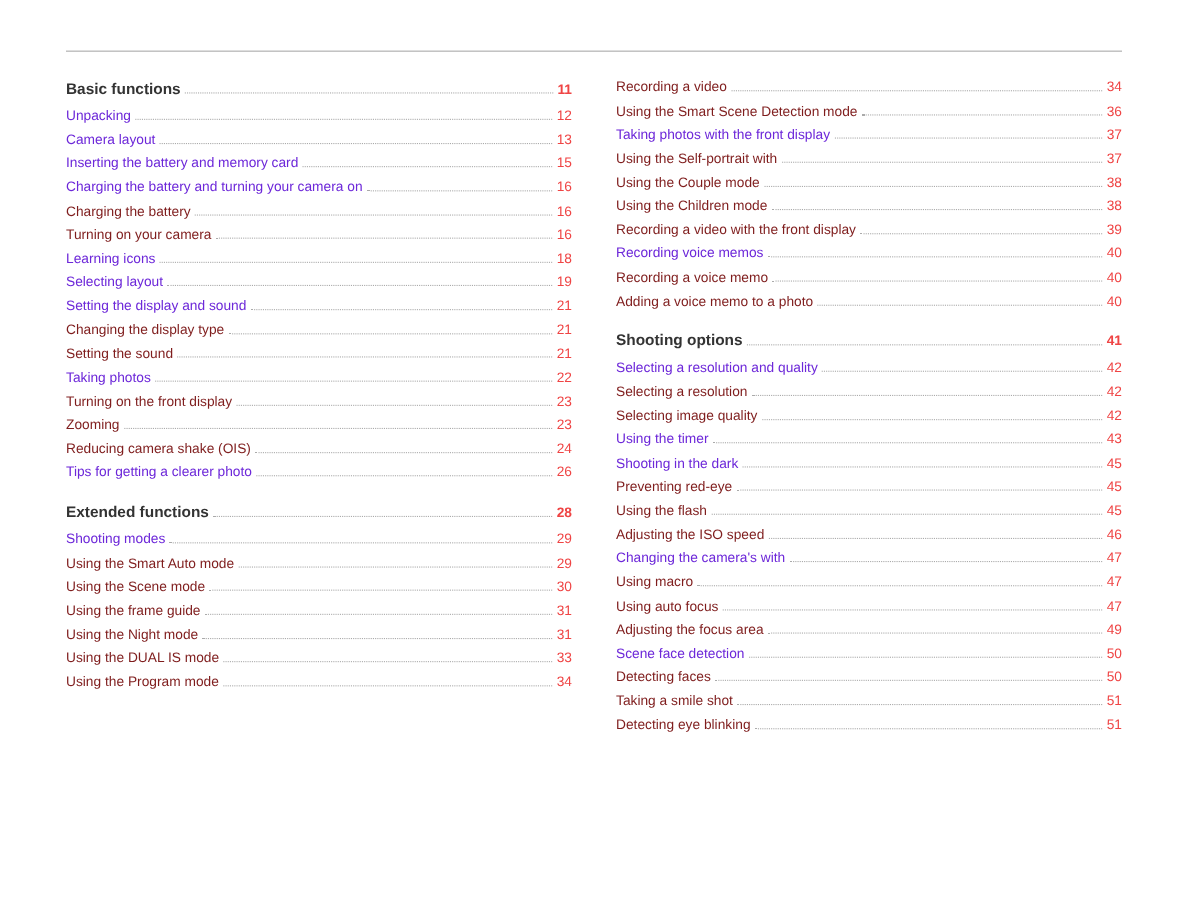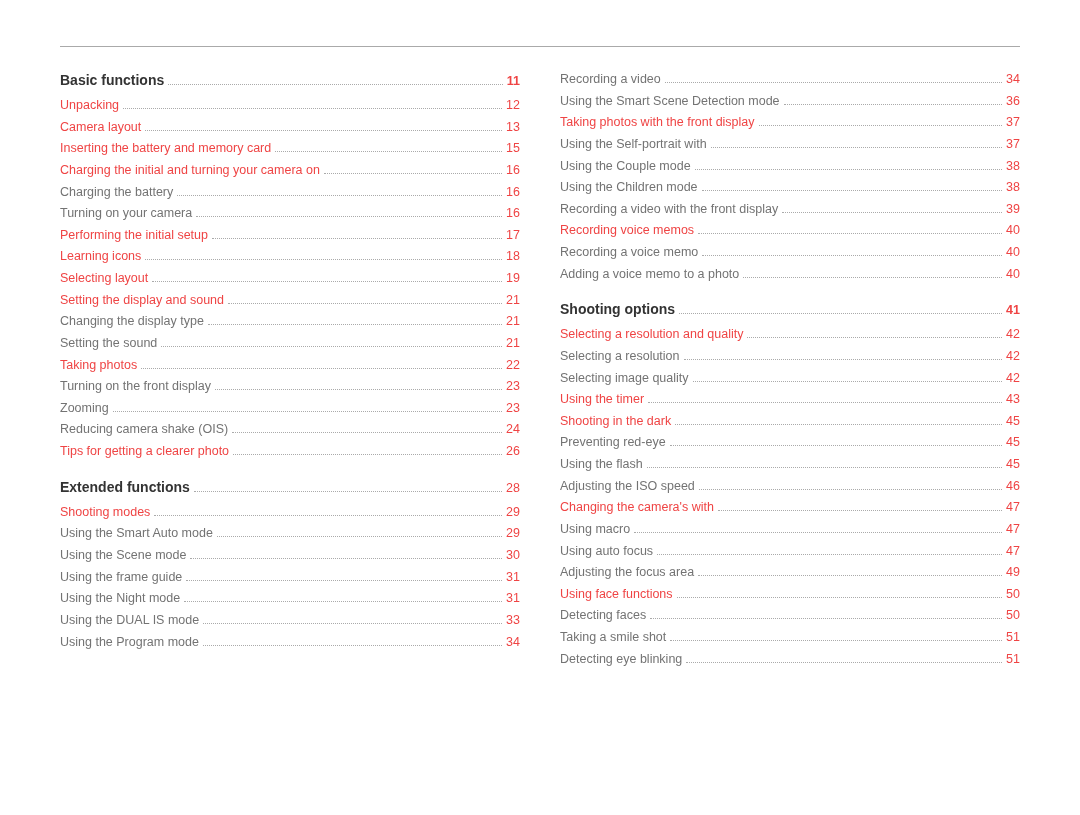--- a/index.html
+++ b/index.html
@@ -47,22 +47,22 @@
       display: flex;
       align-items: baseline;
       margin-bottom: 1px;
       font-size: 12.5px;
       line-height: 1.65;
     }
     .toc-label {
       white-space: nowrap;
       flex-shrink: 0;
     }
-    .toc-label.blue { color: #ef4444; }
-    .toc-label.black { color: #737373; }
+    .toc-label.blue { color: #6d28d9; }
+    .toc-label.black { color: #7f1d1d; }
     .toc-dots {
       flex: 1;
       border-bottom: 1px dotted #aaa;
       margin: 0 4px;
       margin-bottom: 3px;
       min-width: 10px;
     }
     .toc-num {
       white-space: nowrap;
       flex-shrink: 0;
@@ -105,40 +105,35 @@
           <span class="toc-label blue">Camera layout</span>
           <span class="toc-dots"></span>
           <span class="toc-num">13</span>
         </div>
         <div class="toc-entry">
           <span class="toc-label blue">Inserting the battery and memory card</span>
           <span class="toc-dots"></span>
           <span class="toc-num">15</span>
         </div>
         <div class="toc-entry">
-          <span class="toc-label blue">Charging the initial and turning your camera on</span>
+          <span class="toc-label blue">Charging the battery and turning your camera on</span>
           <span class="toc-dots"></span>
           <span class="toc-num">16</span>
         </div>
         <div class="toc-entry">
           <span class="toc-label black">Charging the battery</span>
           <span class="toc-dots"></span>
           <span class="toc-num">16</span>
         </div>
         <div class="toc-entry">
           <span class="toc-label black">Turning on your camera</span>
           <span class="toc-dots"></span>
           <span class="toc-num">16</span>
         </div>
         <div class="toc-entry">
-          <span class="toc-label blue">Performing the initial setup</span>
-          <span class="toc-dots"></span>
-          <span class="toc-num">17</span>
-        </div>
-        <div class="toc-entry">
           <span class="toc-label blue">Learning icons</span>
           <span class="toc-dots"></span>
           <span class="toc-num">18</span>
         </div>
         <div class="toc-entry">
           <span class="toc-label blue">Selecting layout</span>
           <span class="toc-dots"></span>
           <span class="toc-num">19</span>
         </div>
         <div class="toc-entry">
@@ -178,21 +173,21 @@
         </div>
         <div class="toc-entry">
           <span class="toc-label blue">Tips for getting a clearer photo</span>
           <span class="toc-dots"></span>
           <span class="toc-num">26</span>
         </div>
         <div class="section-gap"></div>
         <div class="toc-entry">
           <span class="section-heading">Extended functions</span>
           <span class="toc-dots"></span>
-          <span class="toc-num" style="font-weight: normal;">28</span>
+          <span class="toc-num" style="font-weight: bold;">28</span>
         </div>
         <div class="toc-entry">
           <span class="toc-label blue">Shooting modes</span>
           <span class="toc-dots"></span>
           <span class="toc-num">29</span>
         </div>
         <div class="toc-entry">
           <span class="toc-label black">Using the Smart Auto mode</span>
           <span class="toc-dots"></span>
           <span class="toc-num">29</span>
@@ -335,21 +330,21 @@
           <span class="toc-label black">Using auto focus</span>
           <span class="toc-dots"></span>
           <span class="toc-num">47</span>
         </div>
         <div class="toc-entry">
           <span class="toc-label black">Adjusting the focus area</span>
           <span class="toc-dots"></span>
           <span class="toc-num">49</span>
         </div>
         <div class="toc-entry">
-          <span class="toc-label blue">Using face functions</span>
+          <span class="toc-label blue">Scene face detection</span>
           <span class="toc-dots"></span>
           <span class="toc-num">50</span>
         </div>
         <div class="toc-entry">
           <span class="toc-label black">Detecting faces</span>
           <span class="toc-dots"></span>
           <span class="toc-num">50</span>
         </div>
         <div class="toc-entry">
           <span class="toc-label black">Taking a smile shot</span>

